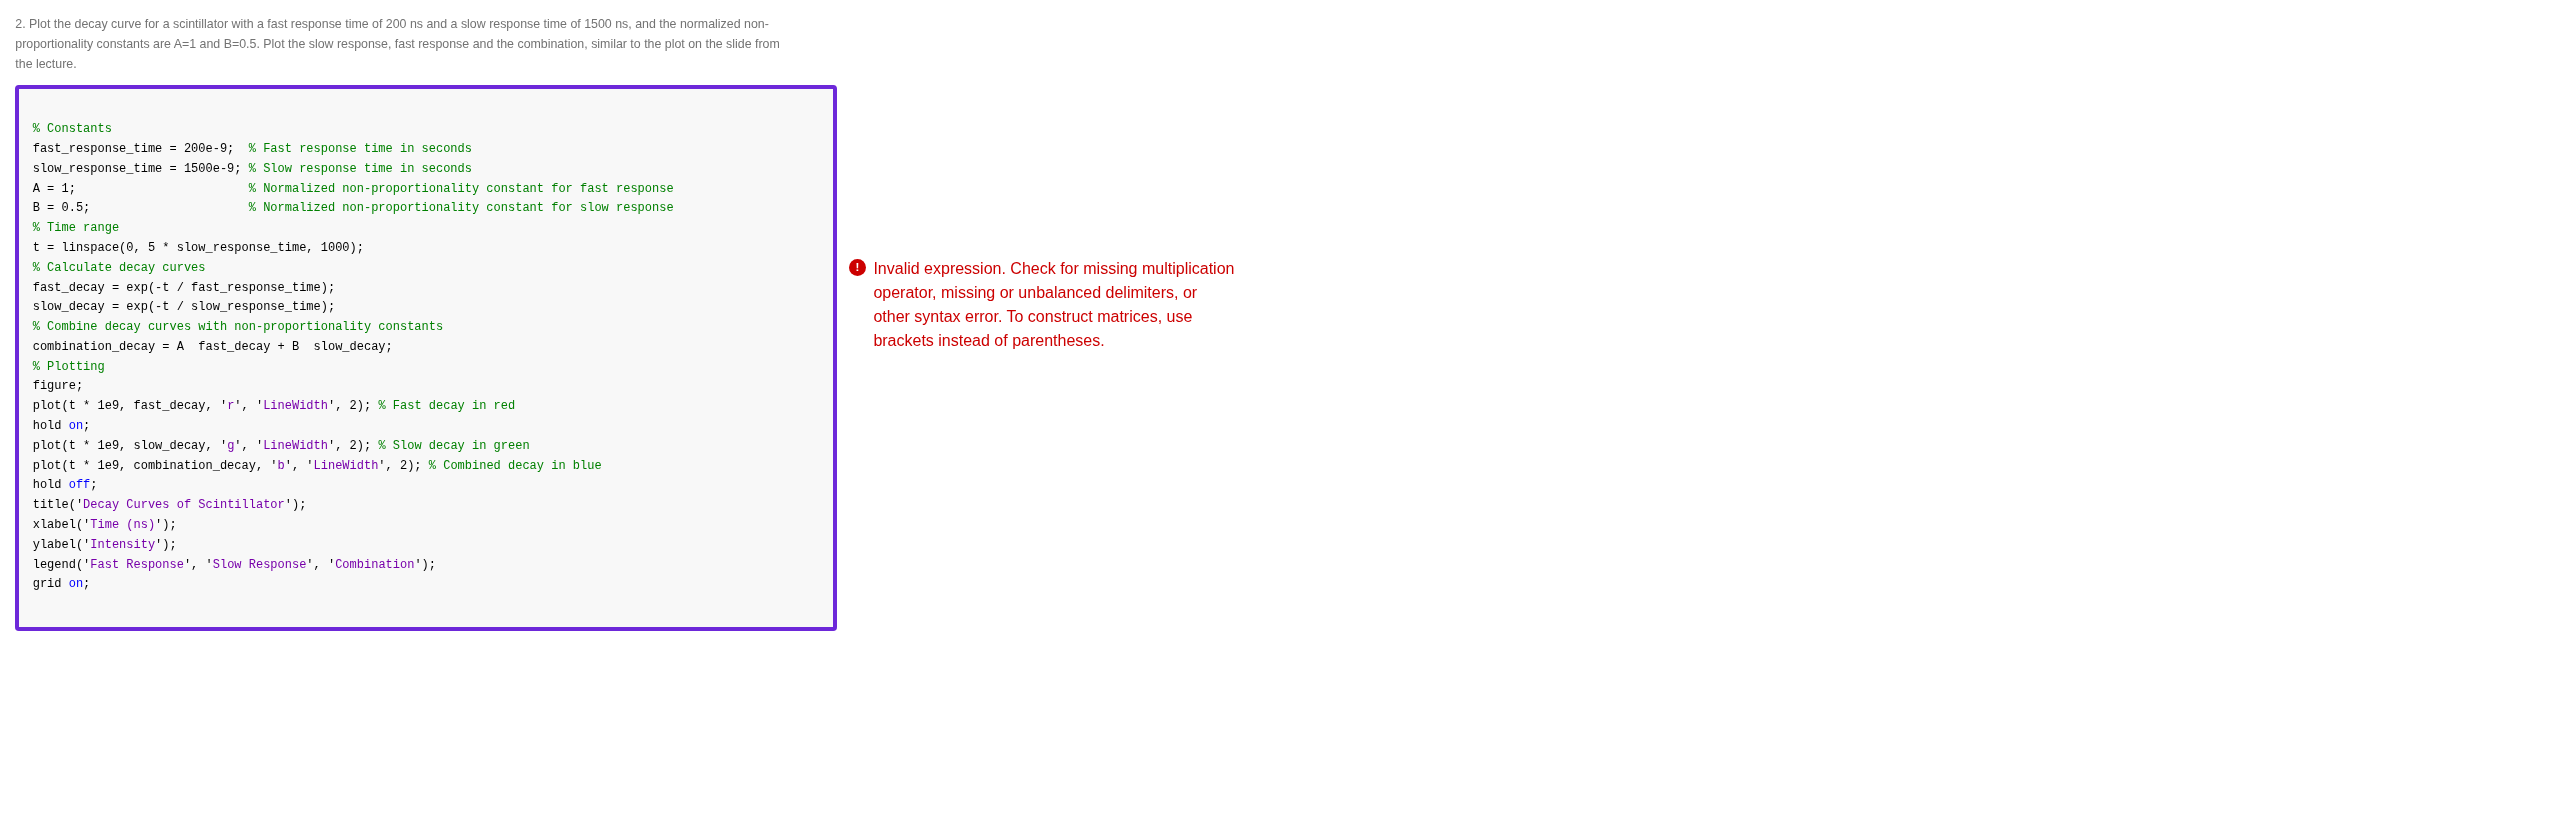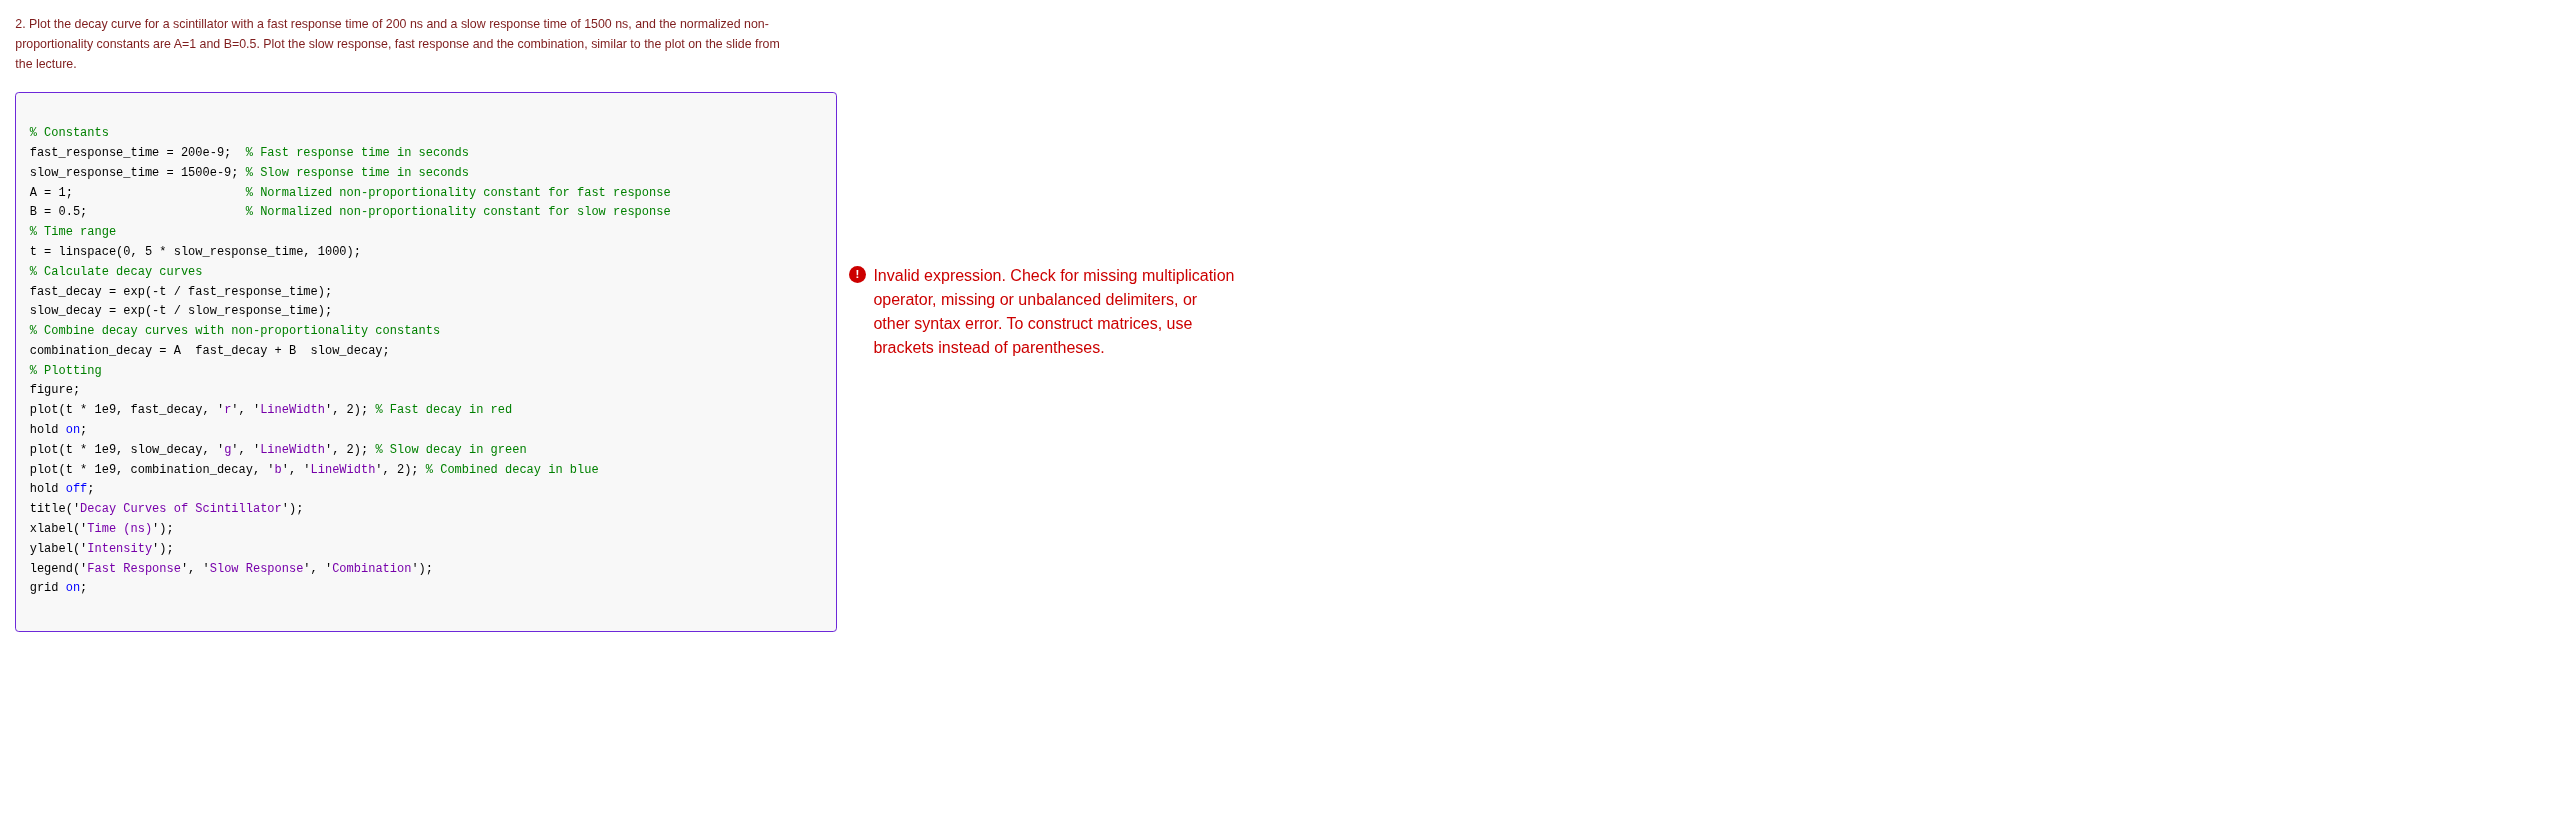--- a/index.html
+++ b/index.html
@@ -18,34 +18,34 @@
     .page-container {
       display: flex;
       flex-direction: column;
       padding: 15.3px;
       max-width: 2576px;
     }
 
     .problem-text {
       font-size: 12.4px;
       line-height: 1.6;
-      color: #7f1d1d;
-      margin-bottom: 17px;
+      color: #737373;
+      margin-bottom: 10px;
       max-width: 784px;
     }
 
     .main-row {
       display: flex;
       flex-direction: row;
       align-items: flex-start;
       gap: 0;
     }
 
     .code-block-container {
-      border: 1px solid #6d28d9;
+      border: 4px solid #6d28d9;
       border-radius: 3.8px;
       background: #f8f8f8;
       padding: 11.5px 13.4px;
       min-width: 822px;
       max-width: 860px;
       position: relative;
     }
 
     .code-block {
       font-family: 'Courier New', Courier, monospace;

